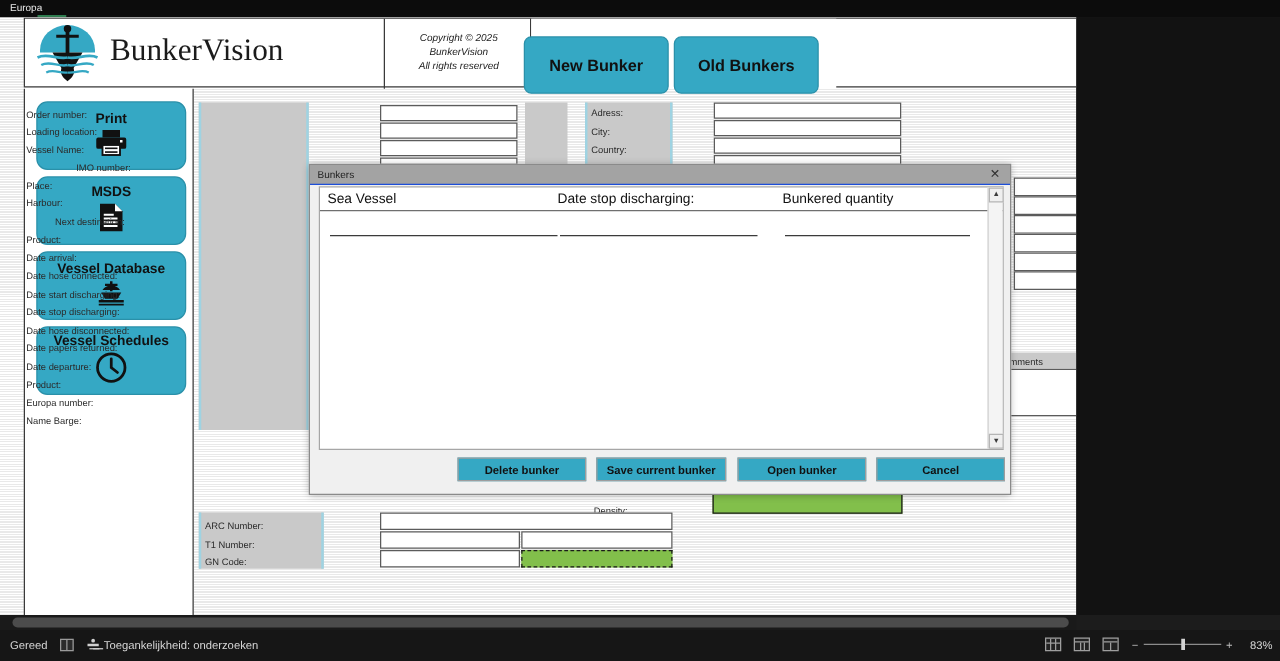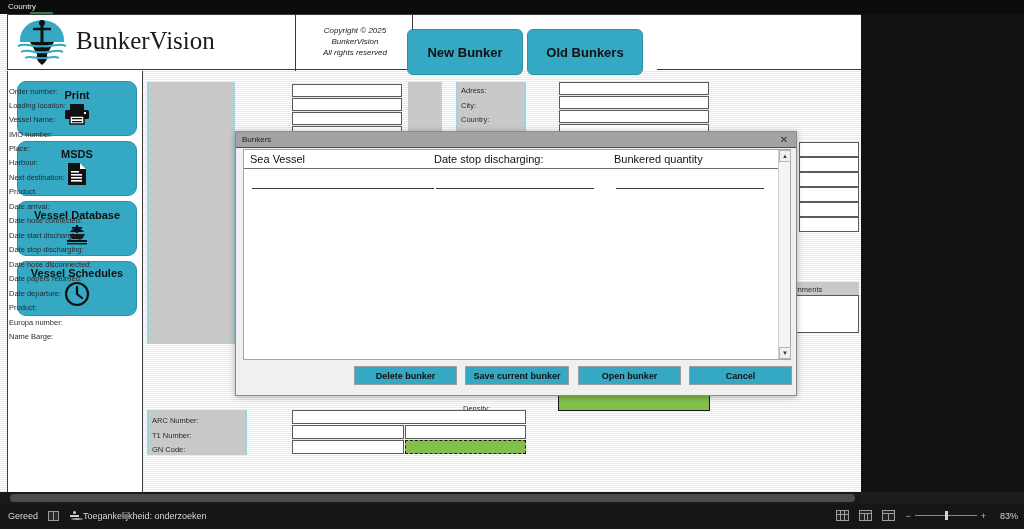--- a/index.html
+++ b/index.html
@@ -24,21 +24,21 @@
   }
 
   
   .sheet {
     position: absolute; left: 0; top: 14px; width: 861px; height: 478px;
     background:
       repeating-linear-gradient(0deg, #e9e9e9 0 1px, #ffffff 1px 2px),
       #f2f2f2;
     overflow: hidden;
   }
-  .sheet-inner { position: absolute; left:4px; top:0; width: 861px; height: 380px; }
+  .sheet-inner { position: absolute; left:16px; top:0; width: 861px; height: 380px; }
 
   
   .right-gutter {
     position: absolute; left: 861px; top: 14px; width: 163px; height: 478px; background: #121212;
   }
   .hscroll-strip {
     position: absolute; left: 0px; top: 492px; width: 861px; height: 12px; background: #1a1a1a;
   }
   .hscroll-track {
     position: absolute; left: 10px; top: 494px; width: 845px; height: 8px;
@@ -227,21 +227,21 @@
   #mb-save   { left: 229px; width: 104px; }
   #mb-open   { left: 342px; width: 103px; }
   #mb-cancel { left: 453px; width: 103px; }
 </style>
 </head>
 <body>
 
 <div id="root">
 
   <div class="menubar">
-    <span class="mitem">Country</span>
+    <span class="mitem">Europa</span>
     <span class="underline"></span>
   </div>
 
   <div class="sheet">
     <div class="sheet-inner">
 
       <div class="app-header">
         <div class="logo-wrap">
           <svg viewBox="0 0 52 50" width="52" height="50" aria-hidden="true">
             <path d="M4 22 A22 20 0 0 1 48 22 L48 24 L4 24 Z" fill="#35a8c4"></path>
@@ -328,24 +328,24 @@
         </div>
 
       </div>
 
       <div class="lbl-block" style="left:143px; top:68px; width:88px; height:262px;"></div>
 
       <div>
         <div class="lbl-row" style="top:73px;">Order number:</div>
         <div class="lbl-row" style="top:87px;">Loading location:</div>
         <div class="lbl-row" style="top:101px;">Vessel Name:</div>
-        <div class="lbl-row" style="top:116px;">IMO number:</div>
+        <div class="lbl-row" style="top:116px;padding-left:40px;">IMO number:</div>
         <div class="lbl-row" style="top:130px;">Place:</div>
         <div class="lbl-row" style="top:144px;">Harbour:</div>
-        <div class="lbl-row" style="top:159px;">Next destination:</div>
+        <div class="lbl-row" style="top:159px;padding-left:23px;">Next destination:</div>
         <div class="lbl-row" style="top:173px;">Product:</div>
         <div class="lbl-row" style="top:188px;">Date arrival:</div>
         <div class="lbl-row" style="top:202px;">Date hose connected:</div>
         <div class="lbl-row" style="top:217px;">Date start discharging:</div>
         <div class="lbl-row" style="top:231px;">Date stop discharging:</div>
         <div class="lbl-row" style="top:246px;">Date hose disconnected:</div>
         <div class="lbl-row" style="top:260px;">Date papers returned:</div>
         <div class="lbl-row" style="top:275px;">Date departure:</div>
         <div class="lbl-row" style="top:289px;">Product:</div>
         <div class="lbl-row" style="top:304px;">Europa number:</div>

